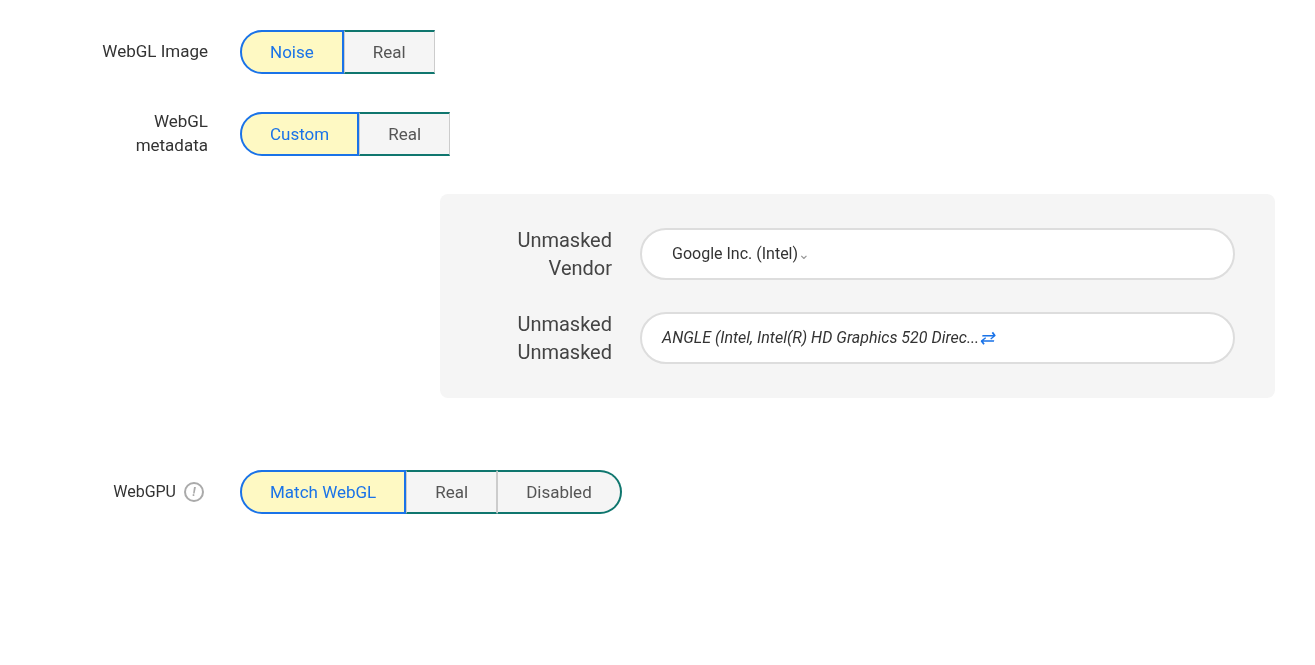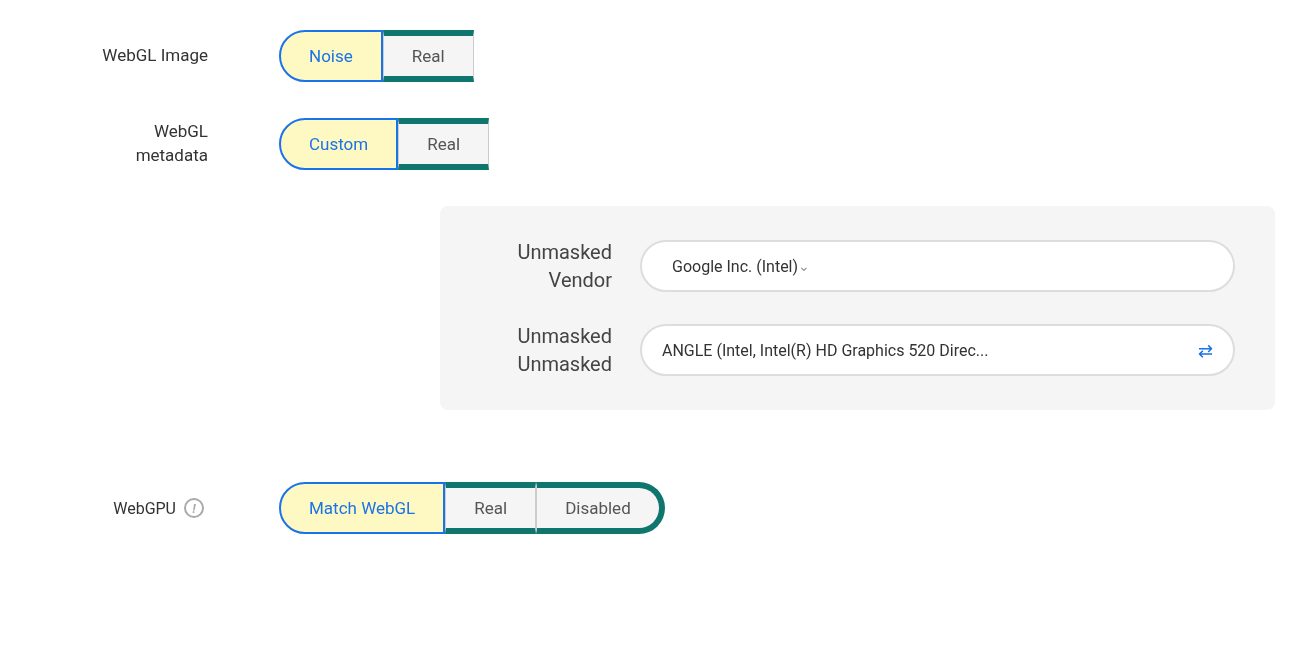--- a/index.html
+++ b/index.html
@@ -24,21 +24,21 @@
       font-size: 17px;
       color: #333;
       line-height: 1.4;
       flex-shrink: 0;
     }
 
     .btn-segment {
       padding: 10px 28px;
       font-size: 17px;
       cursor: pointer;
-      border: 6px solid #0f766e;
+      border: 2px solid #0f766e;
       background: #f5f5f5;
       color: #555;
       font-family: inherit;
       display: flex;
       align-items: center;
     }
 
     .btn-segment:first-child {
       border-radius: 50px 0 0 50px;
       border-right: 1px solid #ccc;
@@ -124,22 +124,22 @@
       flex: 1;
       height: 52px;
       border: 2px solid #ddd;
       border-radius: 50px;
       background: #ffffff;
       padding: 0 20px;
       font-size: 16px;
       color: #333;
       display: flex;
       align-items: center;
-      justify-content: space-between;
       max-width: 700px;
+      font-style: italic;
     }
 
     .shuffle-icon {
       color: #1a73e8;
       font-size: 18px;
     }
 
     
     .webgpu-label-group {
       display: flex;
@@ -180,21 +180,20 @@
     .three-btn-group .btn-segment:nth-child(2) {
       border-radius: 0;
       border-left: 1px solid #ccc;
       border-right: 1px solid #ccc;
     }
 
     .full-row {
       display: flex;
       align-items: center;
       margin-bottom: 36px;
-      gap: 39px;
     }
   </style>
 </head>
 <body>
 
 <div class="full-row">
   <div class="settings-label">
     <span>WebGL Image</span>
   </div>
   <div class="three-btn-group">

